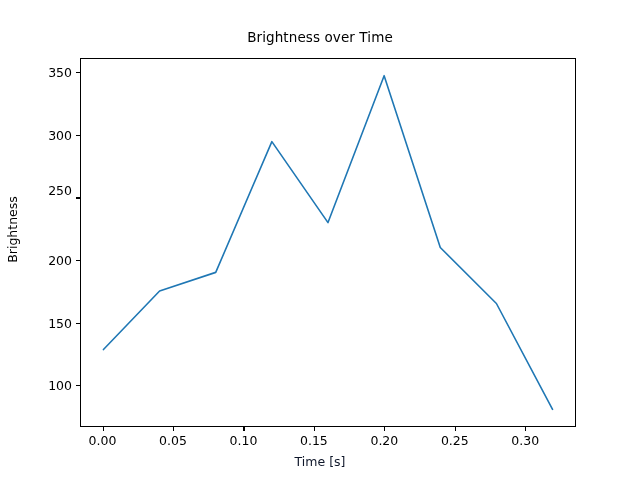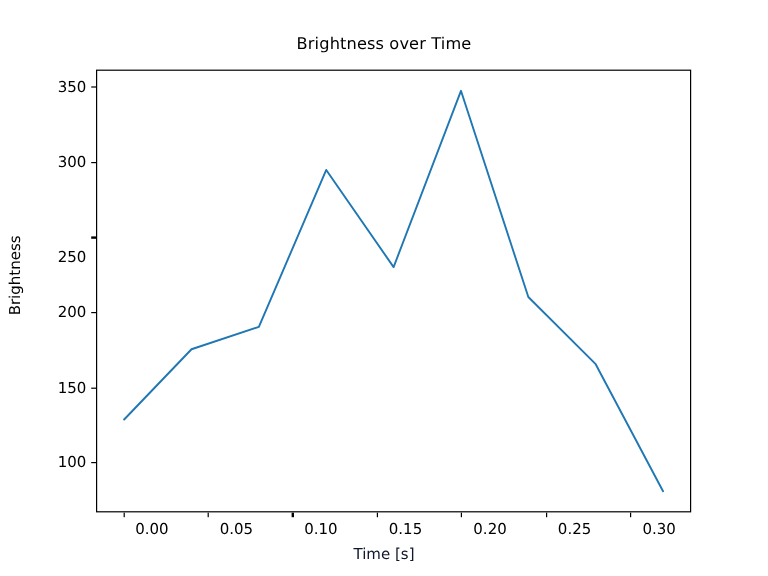--- a/index.html
+++ b/index.html
@@ -72,21 +72,20 @@
     background: #000000;
   }
   .xtick-label {
     position: absolute;
     top: 433px;
     font-size: 12.5px;
     color: #000000;
     text-align: center;
     white-space: nowrap;
     transform: translateX(-50%);
-    margin-left: 24px;
   }
   .xtick-mark {
     position: absolute;
     top: 427px;
     width: 1.1px;
     height: 4px;
     background: #000000;
   }
   #xlabel {
     position: absolute;
@@ -115,21 +114,21 @@
 <div id="figure">
 
   <div id="chart-title">Brightness over Time</div>
 
   <div id="ylabel">Brightness</div>
 
   <div id="ytick-labels">
       <div class="ytick-label" style="top: 385.193px;">100</div>
       <div class="ytick-label" style="top: 322.609px;">150</div>
       <div class="ytick-label" style="top: 260.024px;">200</div>
-      <div class="ytick-label" style="top: 214px; margin-left: 24px;">250</div>
+      <div class="ytick-label" style="top: 190px; margin-left: 24px;">250</div>
       <div class="ytick-label" style="top: 134.854px;">300</div>
       <div class="ytick-label" style="top: 72.2693px;">350</div>
     </div>
   <div id="ytick-marks">
       <div class="ytick-mark" style="top: 385.193px;"></div>
       <div class="ytick-mark" style="top: 322.609px;"></div>
       <div class="ytick-mark" style="top: 260.024px;"></div>
       <div class="ytick-mark" style="top: 197.439px;"></div>
       <div class="ytick-mark" style="top: 134.854px;"></div>
       <div class="ytick-mark" style="top: 72.2693px;"></div>

